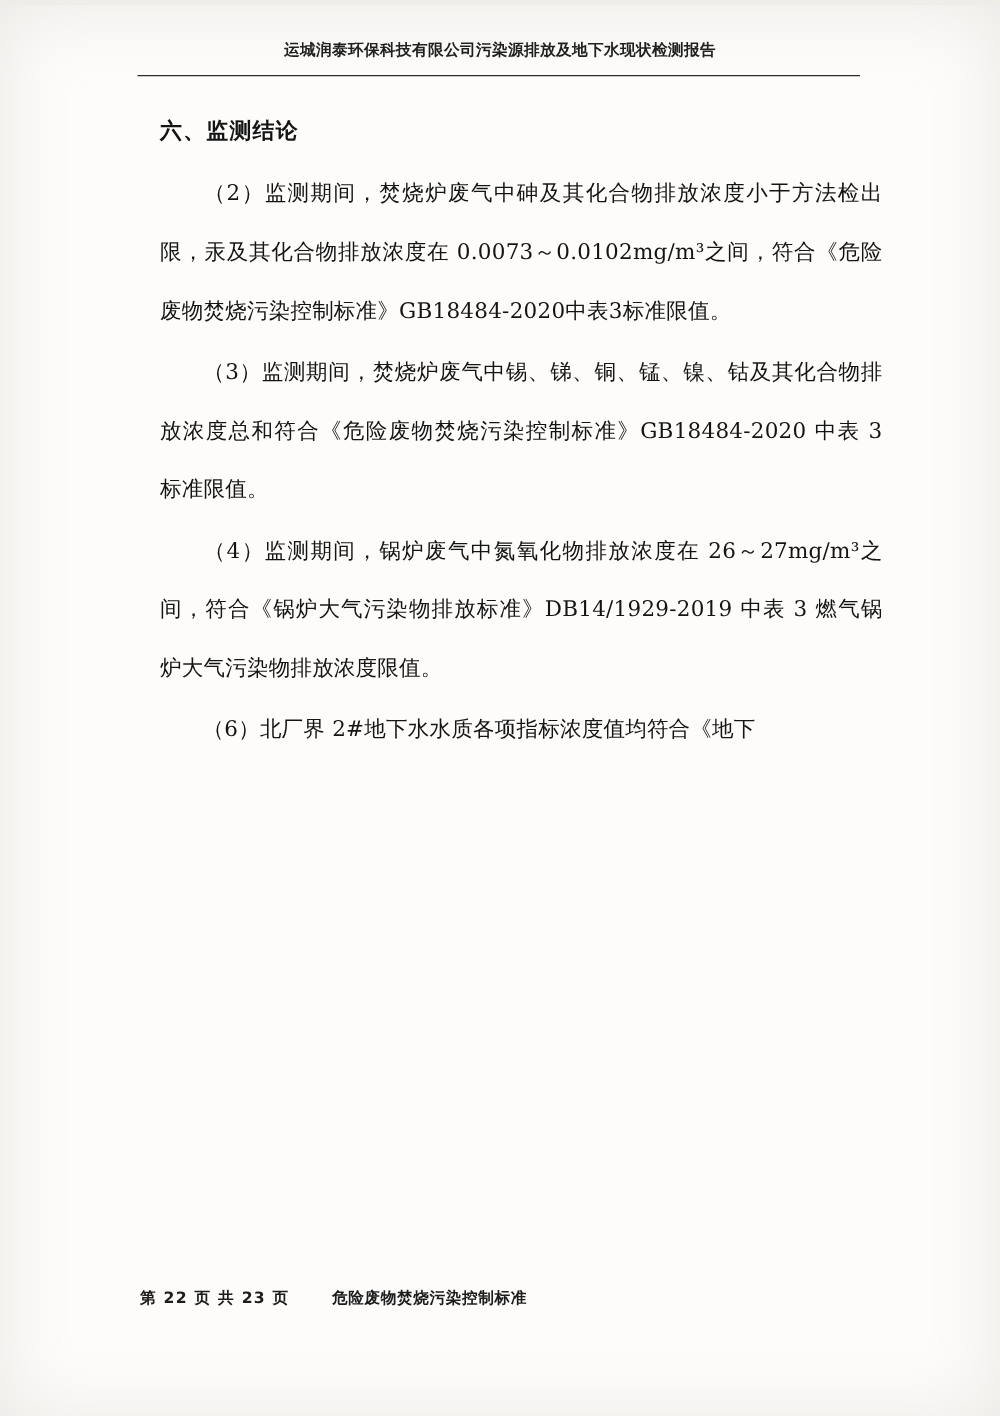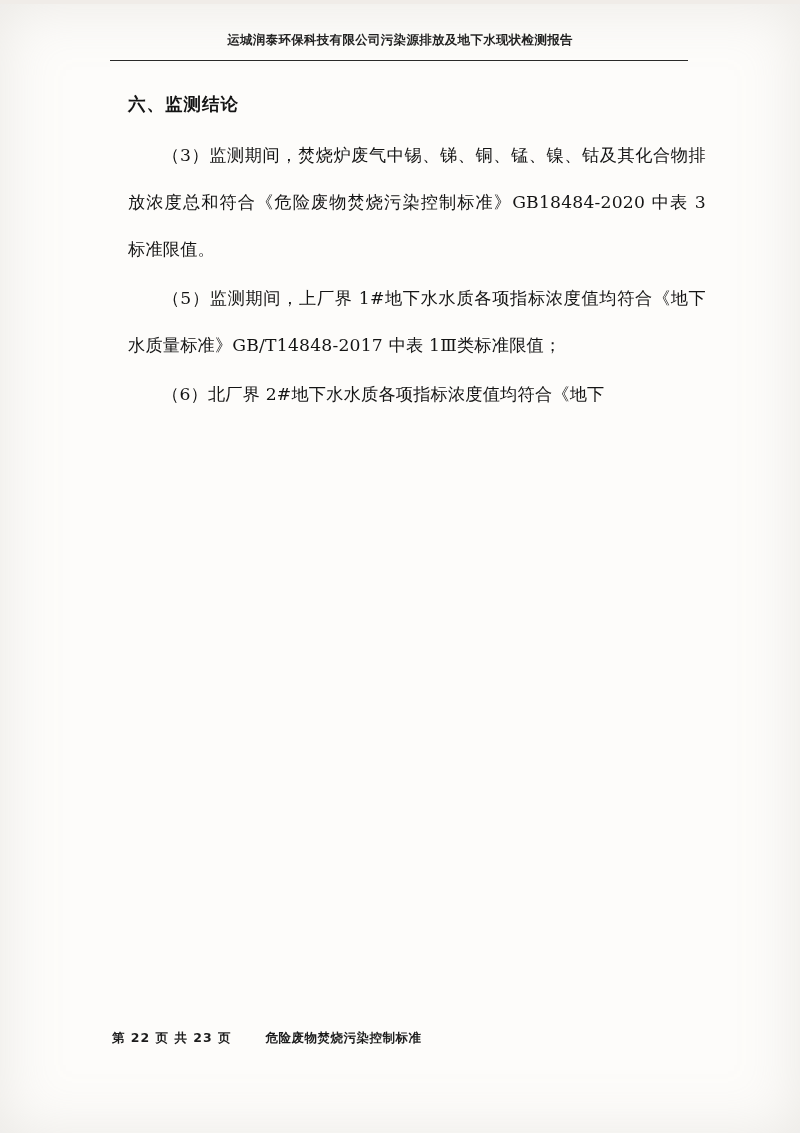--- a/index.html
+++ b/index.html
@@ -101,25 +101,26 @@
 <div class="page">
 
   <div class="header">运城润泰环保科技有限公司污染源排放及地下水现状检测报告</div>
   <div class="header-rule"></div>
 
   <div class="content">
 
     <div class="section-title">六、监测结论</div>
 
 
+    <p class="para"><span class="indent"></span><span>（2）监测期间，焚烧炉废气中砷及其化合物排放浓度小于方法检出限，汞及其化合物排放浓度在 0.0073～0.0102mg/m³之间，符合《危险废物焚烧污染控制标准》GB18484-2020中表3标准限值。</span></p>
 
     <p class="para"><span class="indent"></span><span>（3）监测期间，焚烧炉废气中锡、锑、铜、锰、镍、钴及其化合物排放浓度总和符合《危险废物焚烧污染控制标准》GB18484-2020 中表 3 标准限值。</span></p>
 
+    <p class="para"><span class="indent"></span><span>（4）监测期间，锅炉废气中氮氧化物排放浓度在 26～27mg/m³之间，符合《锅炉大气污染物排放标准》DB14/1929-2019 中表 3 燃气锅炉大气污染物排放浓度限值。</span></p>
 
-    <p class="para"><span class="indent"></span><span>（5）监测期间，上厂界 1#地下水水质各项指标浓度值均符合《地下水质量标准》GB/T14848-2017 中表 1Ⅲ类标准限值；</span></p>
 
     <p class="para"><span class="indent"></span><span>（6）北厂界 2#地下水水质各项指标浓度值均符合《地下</span></p>
 
   </div>
 
   <div class="footer">
     <span class="footer-left">第 22 页 共 23 页</span>
     <span class="footer-right">危险废物焚烧污染控制标准</span>
   </div>
 

